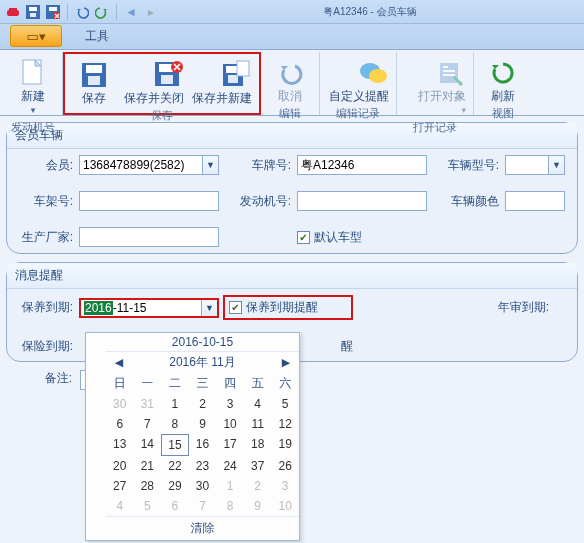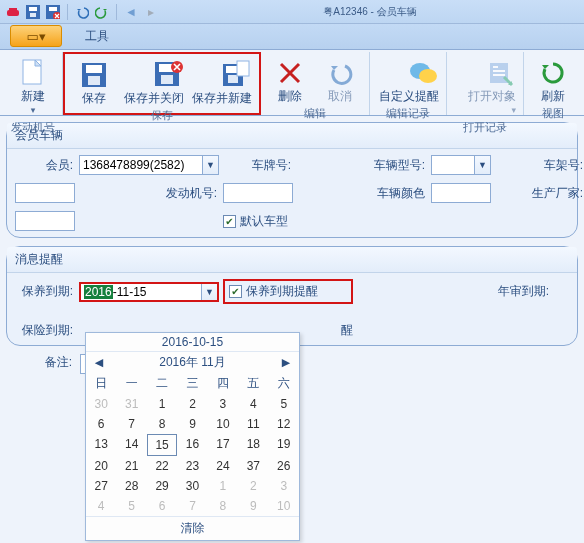--- a/index.html
+++ b/index.html
@@ -23,31 +23,31 @@
 .rbtn.wide { width:64px;align-items:flex-end; }
 .rbtn .ico { width:32px; height:32px; display:flex; align-items:center; justify-content:center; font-size:22px; }
 .rbtn .lbl { font-size:12px; color:#2c4f80; text-align:center; line-height:14px; }
 .disabled { opacity:.55; }
 
 .highlight-box { border:2px solid #d31515 !important; }
 
 .form-area { padding:6px 6px; }
 .panel { border:1px solid #8dabd4; border-radius:14px; background:#eaf1fb; margin-bottom:8px; }
 .panel-title { padding:4px 8px; color:#2c4f80; border-bottom:1px solid #c2d4ea; background:linear-gradient(#f3f8ff,#e3edfa); border-radius:3px 3px 0 0; }
-.panel-body { padding:6px 8px; display:grid; grid-template-columns: 60px 140px 70px 130px 70px 80px; gap:8px 4px; align-items:center; }
+.panel-body { padding:6px 8px; display:grid; grid-template-columns: 60px 140px 70px 130px 70px 80px; gap:16px 4px; align-items:center; }
 .panel-body2 { padding:6px 8px; display:grid; grid-template-columns: 60px 140px 120px 70px; gap:18px 4px; align-items:center; }
 label.fld { color:#2c4f80; text-align:right; padding-right:2px; white-space:nowrap; }
 .combo,.txt { height:20px; border:1px solid #8dabd4; background:#fff; display:flex; align-items:center; padding:0 3px; font-size:12px; position:relative; }
 .combo .arr { position:absolute; right:0; top:0; width:16px; height:100%; border-left:1px solid #8dabd4; display:flex; align-items:center; justify-content:center; color:#2c4f80; font-size:9px; background:linear-gradient(#f3f8ff,#e3edfa);}
 .chk { display:flex; align-items:center; gap:4px; color:#2c4f80; }
 .chkbox { width:13px; height:13px; border:1px solid #6b8ab3; background:#fff; display:flex; align-items:center; justify-content:center; font-size:10px; color:#2c6b2c; }
 
 .sel { background:#15803d; color:#fff; padding:0 1px;}
 
-.datepicker { position:absolute; left:85px; top:332px; width:215px; background:#fdfdfd; border:1px solid #9fb9db; box-shadow:2px 2px 4px rgba(0,0,0,.15); z-index:10; }
+.datepicker { position:absolute; left:85px; top:332px; width:215px; background:#fdfdfd; border:1px solid #9fb9db; box-shadow:2px 2px 4px rgba(0,0,0,.15); z-index:10;padding-left:20px; }
 .dp-top { text-align:center; padding:2px 0; color:#2c4f80; border-bottom:1px solid #dfe8f4;}
 .dp-head { display:flex; align-items:center; justify-content:space-between; padding:2px 6px; color:#2c4f80; }
 .dp-head .nav { width:14px; text-align:center; font-size:11px;}
 .dp-grid { display:grid; grid-template-columns:repeat(7,1fr); text-align:center; }
 .dp-grid .dh { color:#2c4f80; padding:2px 0; font-size:12px;}
 .dp-grid .dc { padding:3px 0; font-size:12px; color:#333;}
 .dp-grid .dc.om { color:#bcbcbc; }
 .dp-grid .dc.today { border:1px solid #6b8ab3; }
 .dp-foot { text-align:center; padding:3px 0; color:#2c4f80; border-top:1px solid #dfe8f4;}
 
@@ -162,28 +162,20 @@
             </svg>
           </div>
         <div class="lbl">保存并新建</div>
       </div>
     </div>
     <div class="rgroup-title">保存</div>
   </div>
 
   <div class="rgroup">
     <div class="rgroup-body">
-      <div class="rbtn">
-        <div class="ico">
-            <svg width="26" height="26">
-              <path d="M4 4 L22 22 M22 4 L4 22" stroke="#c62020" stroke-width="3"></path>
-            </svg>
-          </div>
-        <div class="lbl">删除</div>
-      </div>
       <div class="rbtn disabled">
         <div class="ico">
             <svg width="26" height="26">
               <path d="M18 6 A9 9 0 1 1 7 10" fill="none" stroke="#2f6fb8" stroke-width="3"></path>
               <path d="M4 6 L7 10 L11 6 Z" fill="#2f6fb8"></path>
             </svg>
           </div>
         <div class="lbl">取消</div>
       </div>
     </div>
@@ -245,20 +237,23 @@
 
   <div class="panel">
     <div class="panel-title">会员车辆</div>
     <div class="panel-body">
       <label class="fld">会员:</label>
       <div class="combo">
           <span>1368478899(2582)</span>
           <span class="arr">▼</span>
         </div>
       <label class="fld">车牌号:</label>
+      <div class="txt">
+          <span>粤A12346</span>
+        </div>
       <label class="fld">车辆型号:</label>
       <div class="combo" style="width:60px">
           <span class="arr">▼</span>
         </div>
 
       <label class="fld">车架号:</label>
       <div class="txt"></div>
       <label class="fld">发动机号:</label>
       <div class="txt"></div>
       <label class="fld">车辆颜色</label>

